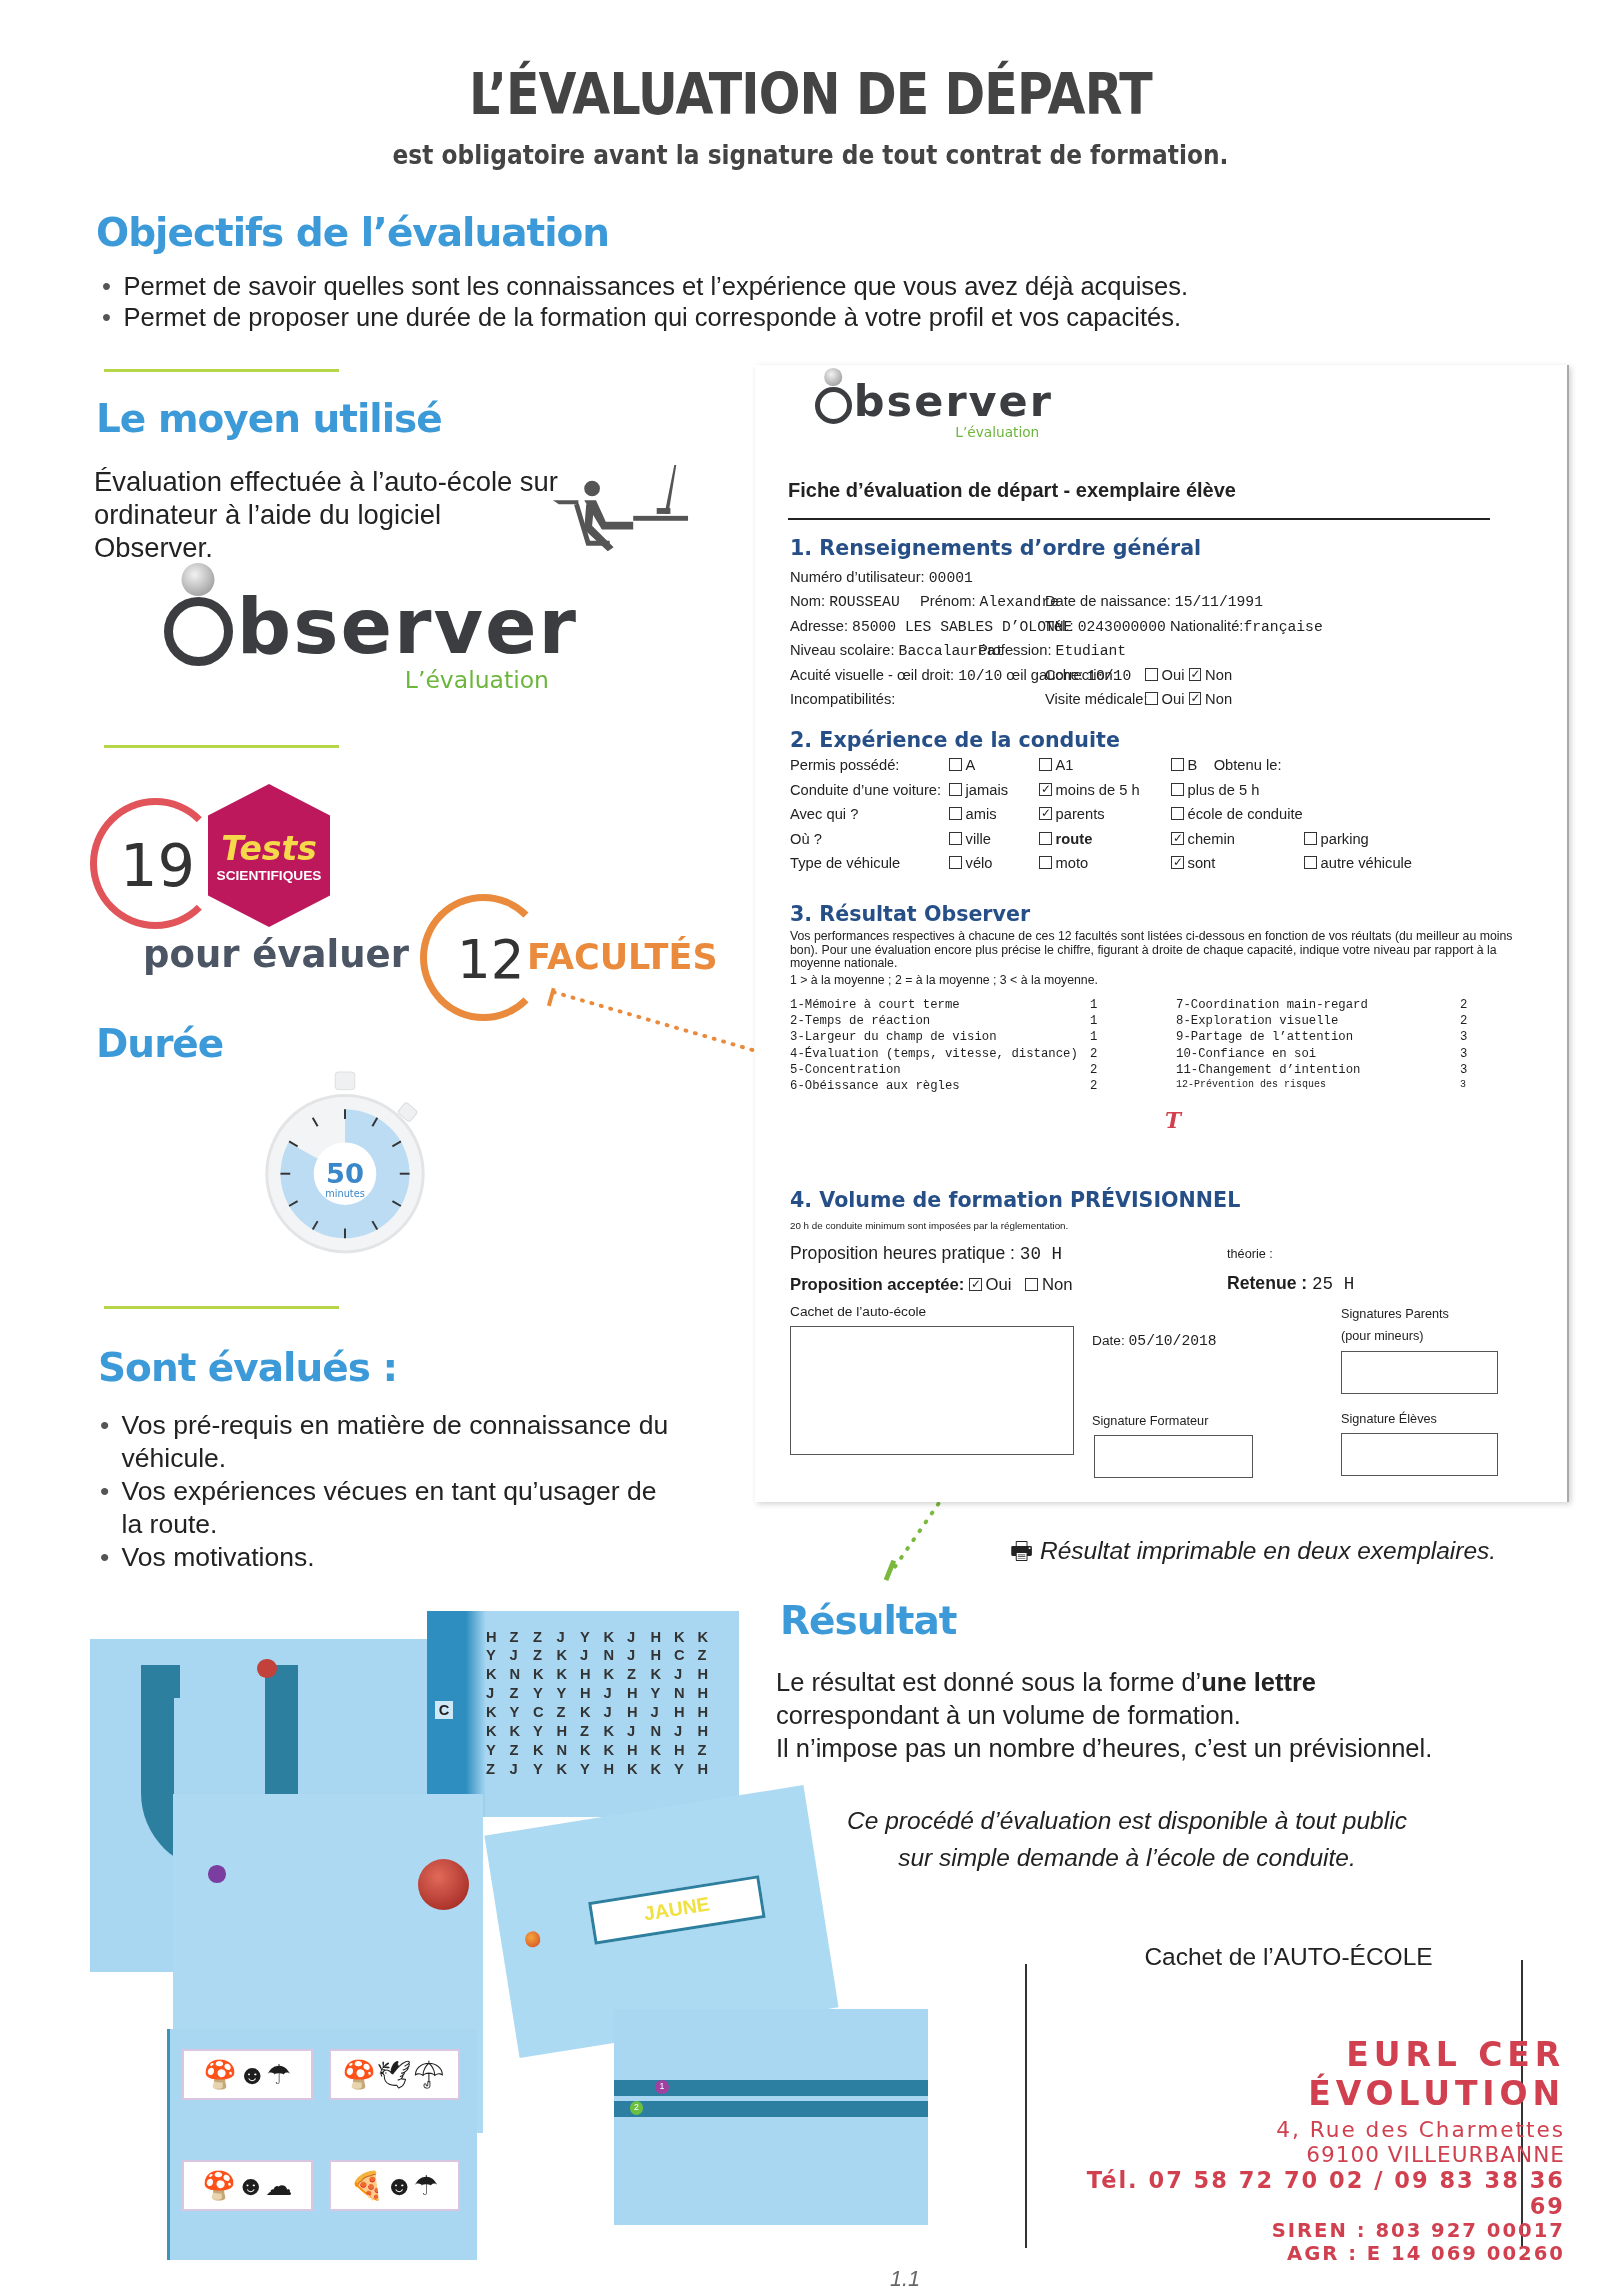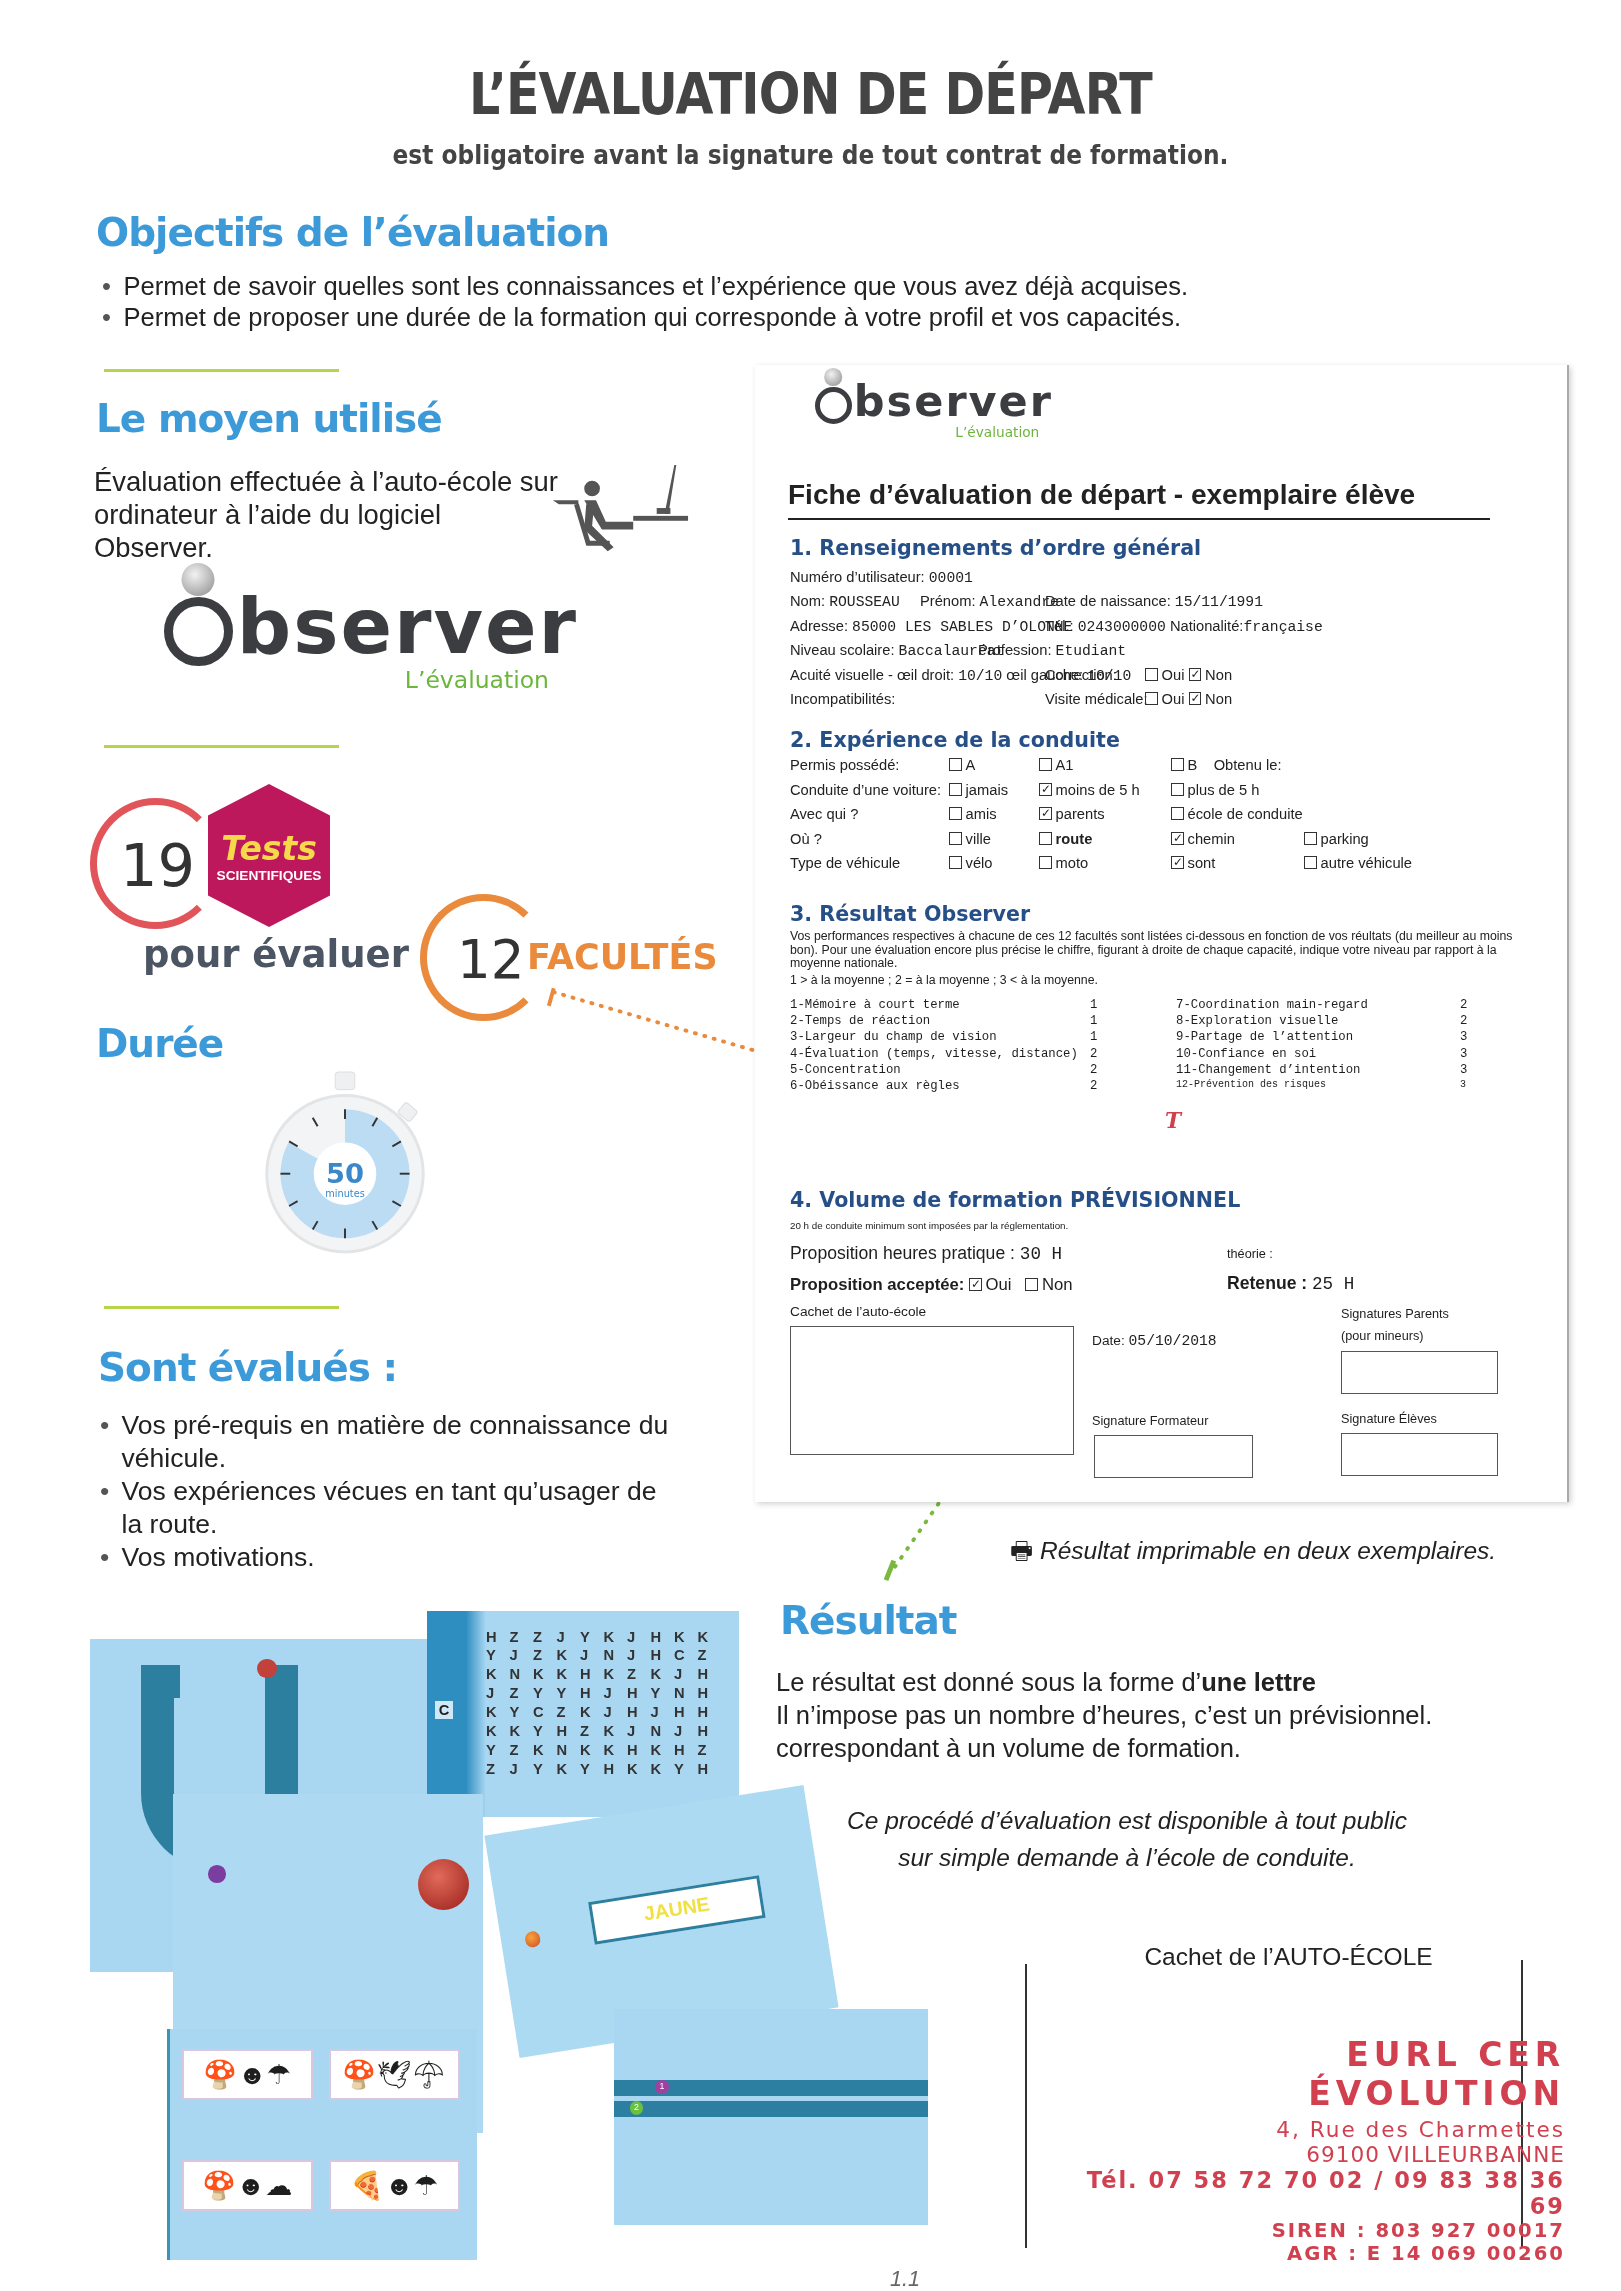--- a/index.html
+++ b/index.html
@@ -143,21 +143,21 @@
   <div class="abs obs-logo" style="left:43px; top:13.7px; width:255px;">
     <div class="obs-word" style="font-size:43px; line-height:45px;">
       <span class="obs-o" style="width:37px; height:37px; border-width:5.9px; margin-right:2px;">
         <span class="head" style="width:17.6px; height:17.6px; top:-23.5px;"></span>
       </span>
       <span>bserver</span>
     </div>
     <div class="obs-sub" style="font-size:13.7px; margin-right:13.7px;">L’évaluation</div>
   </div>
 
-  <div class="abs" style="left:33px; top:114px; font-size:28px; font-weight:bold; color:#222;">Fiche d’évaluation de départ - exemplaire élève</div>
+  <div class="abs" style="left:33px; top:114px; font-size:20px; font-weight:bold; color:#222;">Fiche d’évaluation de départ - exemplaire élève</div>
   <div class="abs" style="left:33px; top:153px; width:702px; height:2px; background:#222;"></div>
 
   <div class="abs form-h" style="left:35px; top:171px;">1. Renseignements d’ordre général</div>
   <div class="abs fl" style="left:35px; top:204px;"><span>Numéro d’utilisateur:</span> <span class="mono">00001</span></div>
 
   <div class="abs fl" style="left:35px; top:228px;"><span>Nom:</span> <span class="mono">ROUSSEAU</span></div>
   <div class="abs fl" style="left:165px; top:228px;"><span>Prénom:</span> <span class="mono">Alexandre</span></div>
   <div class="abs fl" style="left:290px; top:228px;"><span>Date de naissance:</span> <span class="mono">15/11/1991</span></div>
 
   <div class="abs fl" style="left:35px; top:253px;"><span>Adresse:</span> <span class="mono">85000 LES SABLES D’OLONNE</span></div>
@@ -268,22 +268,22 @@
 </div>
 
 <div class="abs" style="left:1010px; top:1533px; font-size:24.5px; font-style:italic; color:#222;">
   <span style="font-style:normal;">🖶</span>
   <span>Résultat imprimable en deux exemplaires.</span>
 </div>
 
 <div class="abs sec-title" style="left:780px; top:1598px;">Résultat</div>
 <div class="abs body-text" style="left:776px; top:1666px; width:804px; font-size:25.5px; line-height:33px;">
   <div><span>Le résultat est donné sous la forme d’</span><b>une lettre</b></div>
+  <div>correspondant à un volume de formation.</div>
   <div>Il n’impose pas un nombre d’heures, c’est un prévisionnel.</div>
-  <div>correspondant à un volume de formation.</div>
 </div>
 <div class="abs" style="left:774px; top:1802px; width:706px; text-align:center; font-size:24.5px; line-height:37px; font-style:italic; color:#222;">
   <div>Ce procédé d’évaluation est disponible à tout public</div>
   <div>sur simple demande à l’école de conduite.</div>
 </div>
 
 <div class="abs screen" style="left:90px; top:1639px; width:363px; height:333px;">
   <div class="abs" style="left:51px; top:25.5px; width:157px; height:206px; border:33px solid #2d7fa0; border-top:none; border-radius:0 0 78px 78px;"></div>
   <div class="abs" style="left:51px; top:25.5px; width:39px; height:33px; background:#2d7fa0;"></div>
   <div class="abs" style="left:167px; top:19.6px; width:19.6px; height:19.6px; border-radius:50%; background:#c2413b;"></div>

